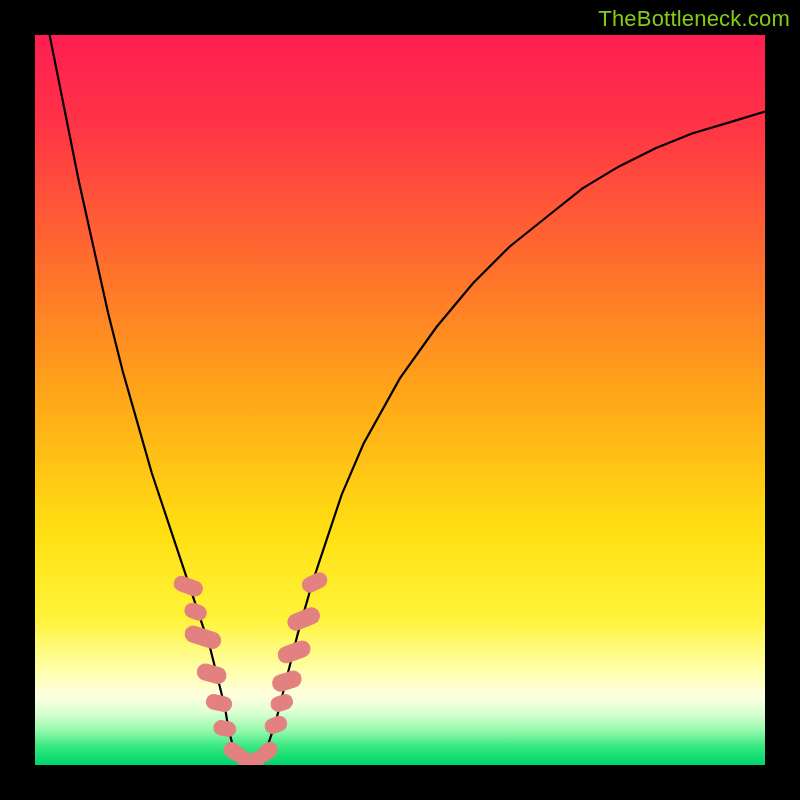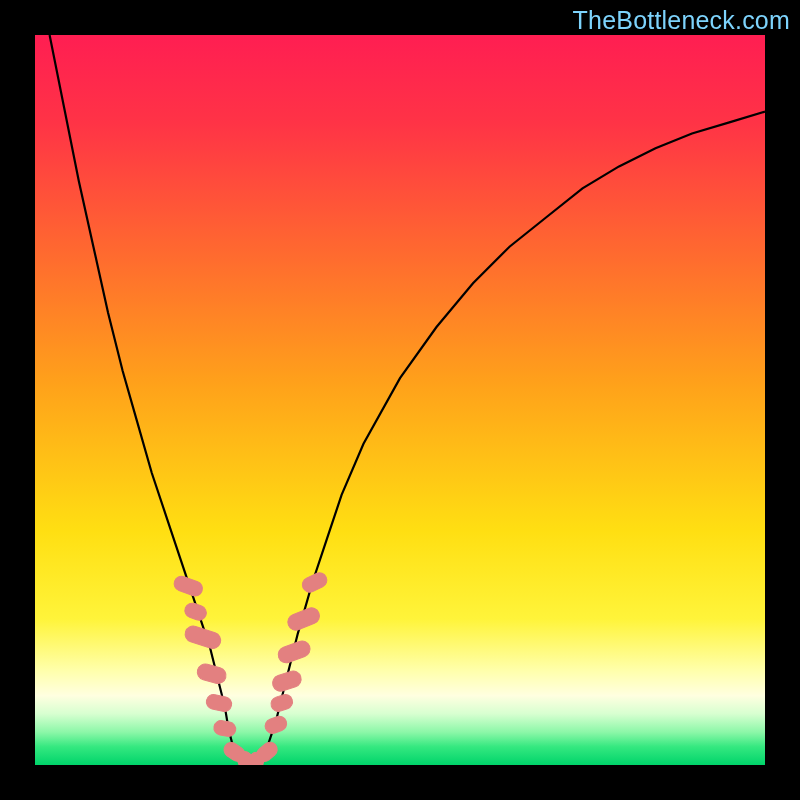--- a/index.html
+++ b/index.html
@@ -25,22 +25,22 @@
     overflow: hidden;
   }
   .gradient {
     position: absolute;
     inset: 0;
   }
   .attribution {
     position: absolute;
     top: 6px;
     right: 10px;
-    color: #7dd3fc;
-    font-size: 25px;
+    color: #84cc16;
+    font-size: 22px;
     font-weight: 500;
     letter-spacing: 0.2px;
   }
   svg.curves {
     position: absolute;
     inset: 0;
   }
   .curve {
     fill: none;
     stroke: #000;

